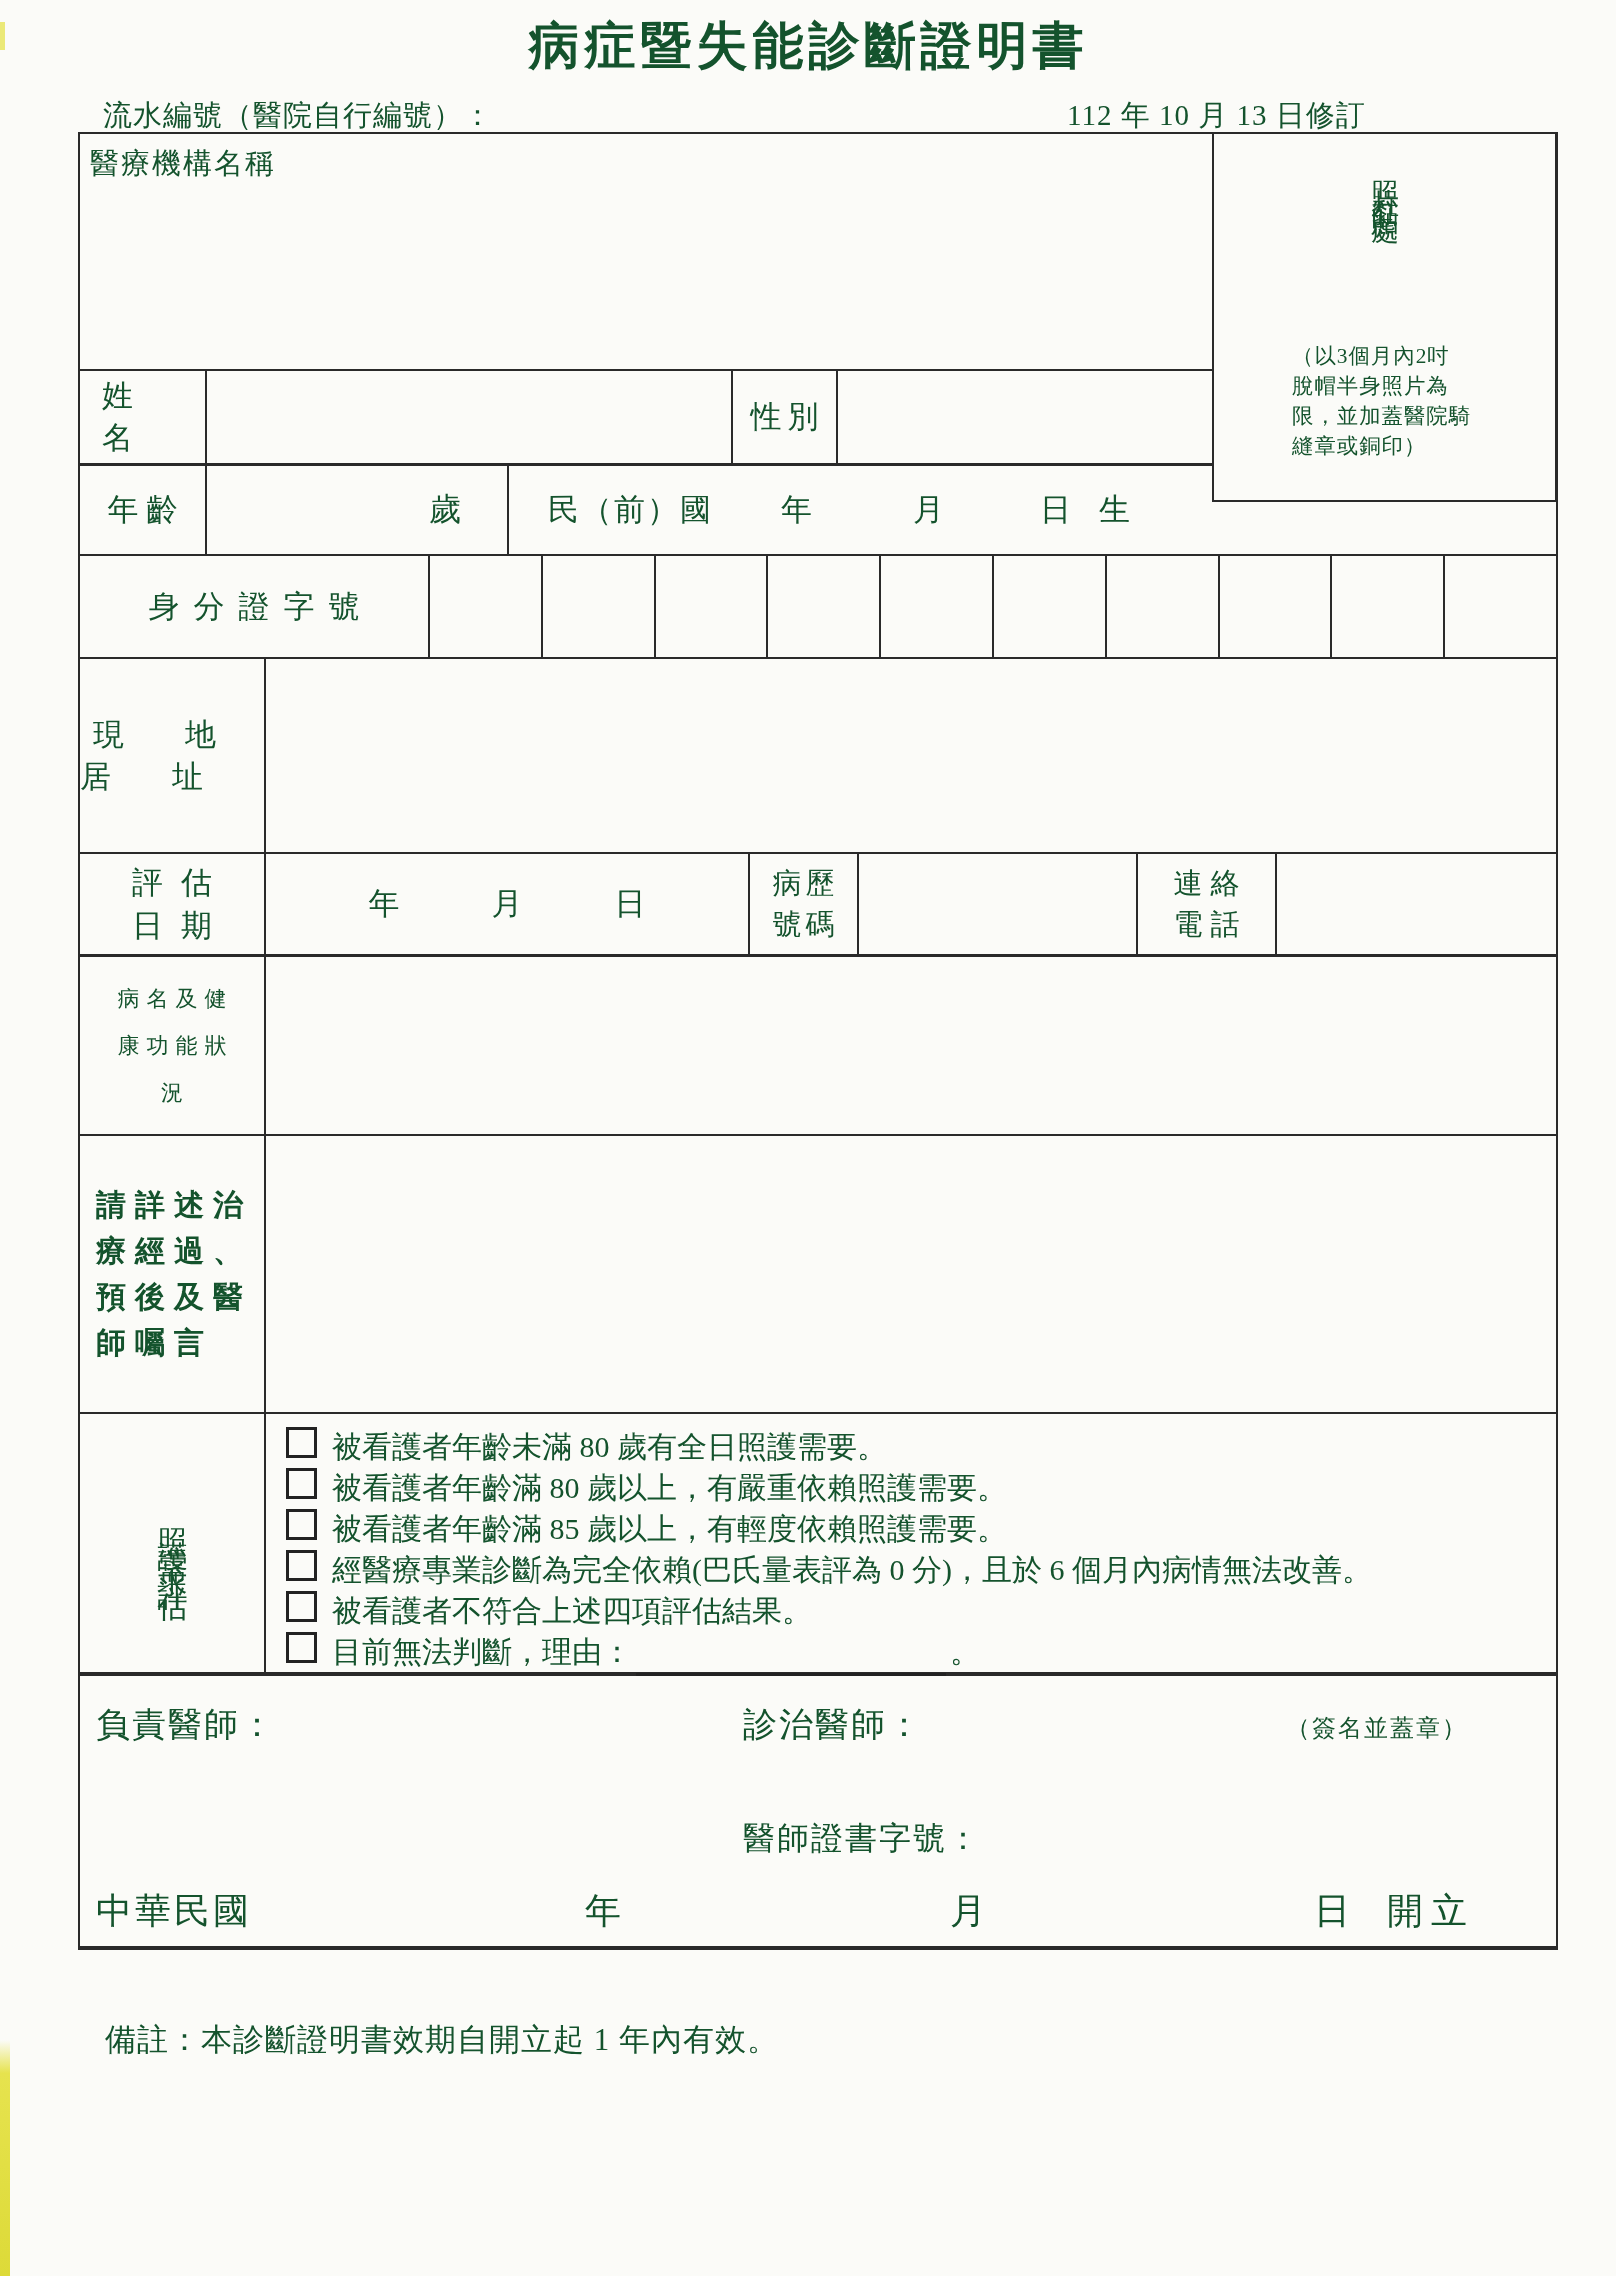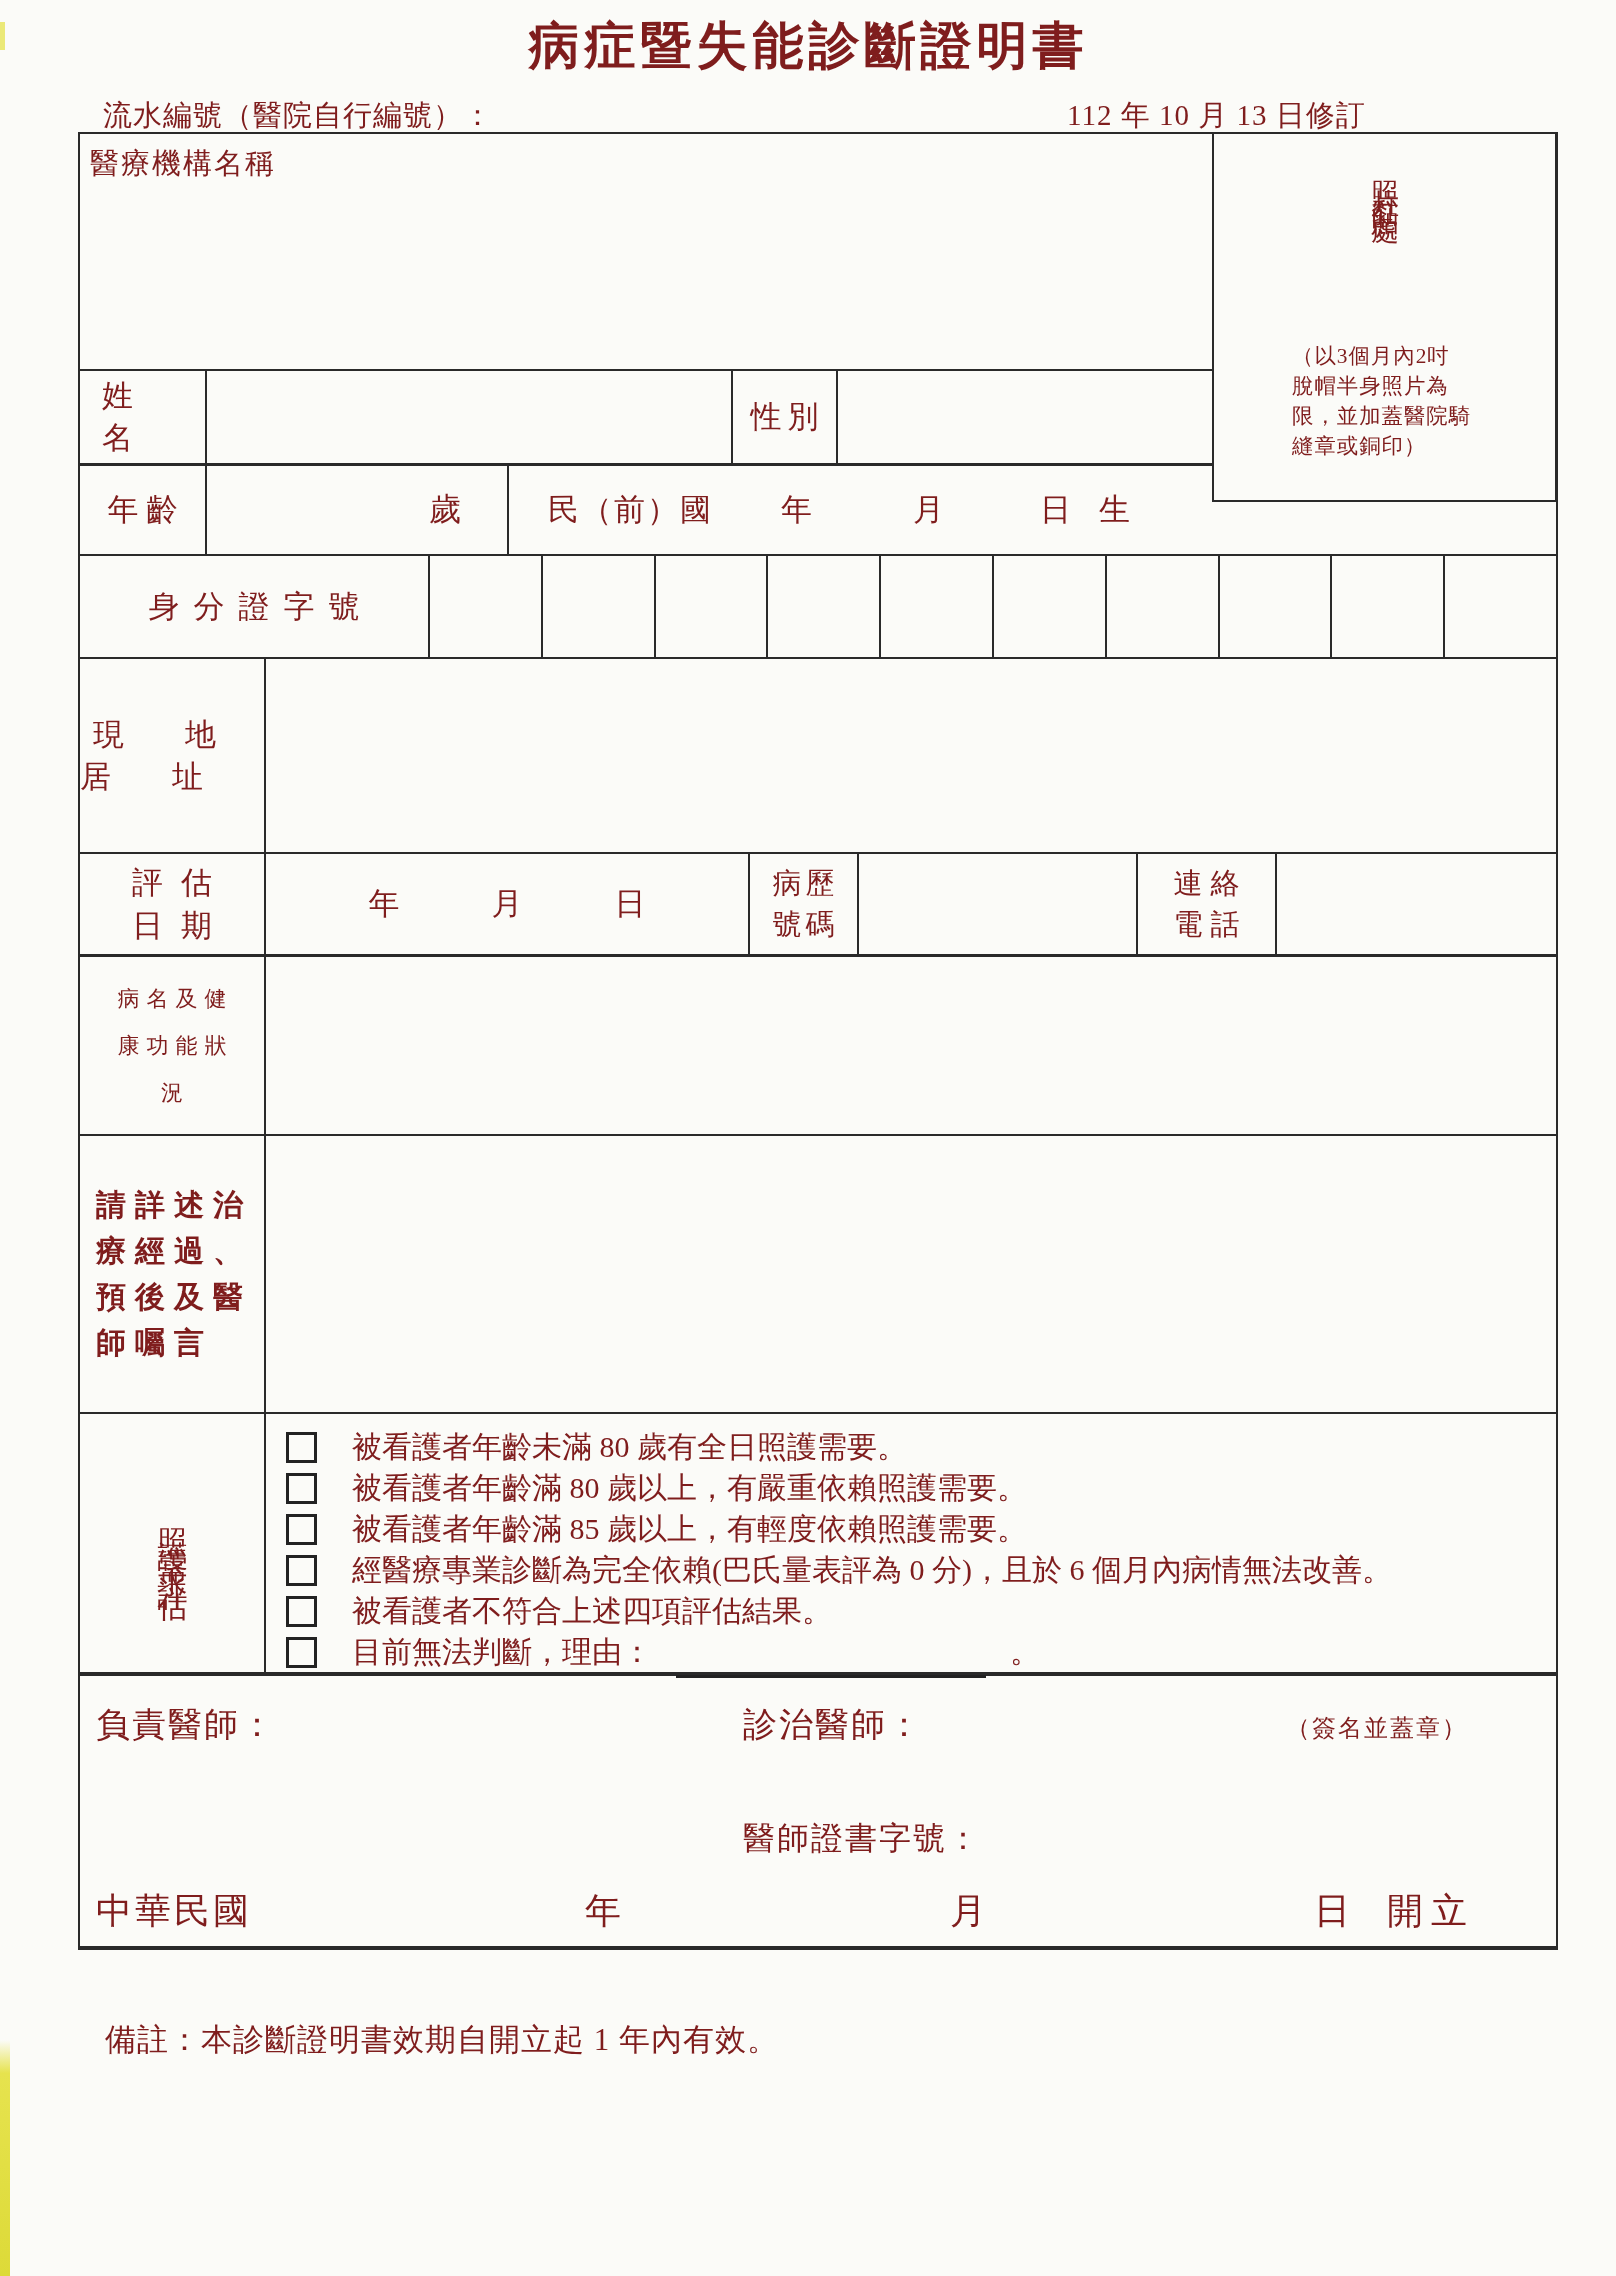--- a/index.html
+++ b/index.html
@@ -1,20 +1,20 @@
 <!DOCTYPE html>
 <html><head>
 <meta charset="utf-8">
 <style>
   html,body { margin:0; padding:0; background:#ffffff; }
   .page {
     position:relative; width:1617px; height:2277px;
     background:#fbfbf8; overflow:hidden;
     font-family:"Liberation Serif","DejaVu Serif",serif;
-    color:#7f1d1d;
+    color:#14532d;
   }
   .title {
     position:absolute; top:12px; left:0; width:100%;
     text-align:center; font-size:51px; font-weight:600; letter-spacing:5px;
   }
   .serial { position:absolute; top:96px; left:103px; font-size:29px; letter-spacing:1px; }
   .revision { position:absolute; top:96px; left:1067px; font-size:29px; letter-spacing:1px; }
 
   .form-table {
     position:absolute; left:78px; top:132px; width:1480px; height:1818px;
@@ -79,21 +79,21 @@
   
   .r-treat { height:278px;font-weight:bold; }
   .c-treat-lbl { width:186px; display:flex; flex-direction:column; justify-content:center; font-size:30px; line-height:46px; letter-spacing:9px; padding-left:16px; }
   .c-treat-input { flex:1; }
 
   
   .r-care { height:262px; }
   .c-care-lbl { width:186px; display:flex; align-items:center; justify-content:center; }
   .c-care-lbl span { writing-mode:vertical-rl; font-size:30px; letter-spacing:13px; }
   .c-opts { flex:1; display:flex; flex-direction:column; padding:13px 0 0 20px; font-size:30px; }
-  .opt { display:flex; align-items:center; height:41px; white-space:nowrap;gap:20px; }
+  .opt { display:flex; height:41px; white-space:nowrap; }
   .cb { width:25px; height:25px; border:3px solid #222; margin-right:15px; flex:none; background:transparent; }
   .reason-blank { display:inline-block; width:310px; height:34px; border-bottom:3px solid #222; transform:translateY(7px); margin:0 4px; }
 
   
   .sig-resp { position:absolute; left:16px; top:26px; font-size:34px; letter-spacing:2px; }
   .sig-attend { position:absolute; left:663px; top:26px; font-size:34px; letter-spacing:2px; }
   .sig-note { position:absolute; left:1206px; top:36px; font-size:24px; letter-spacing:2px; }
   .sig-cert { position:absolute; left:663px; top:141px; font-size:32px; letter-spacing:2px; }
   .issue-era { position:absolute; left:16px; top:211px; font-size:36px; letter-spacing:3px; }
   .issue-year { position:absolute; left:505px; top:211px; font-size:36px; }

